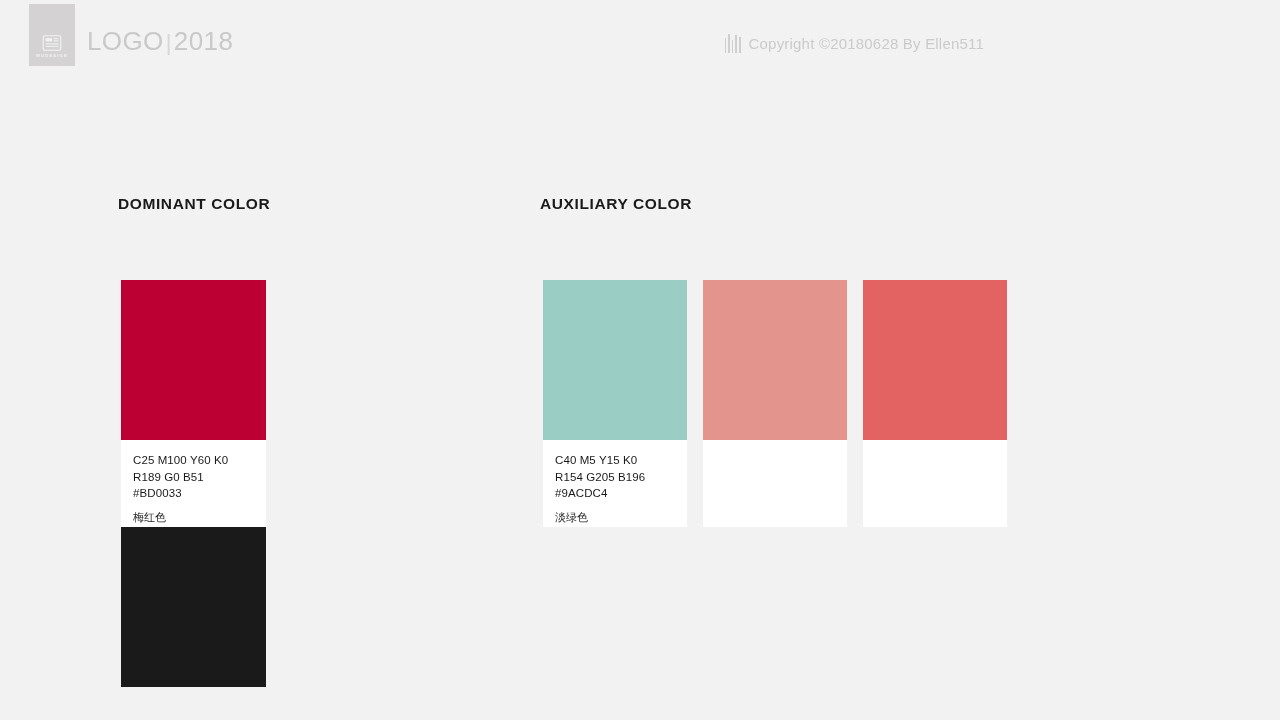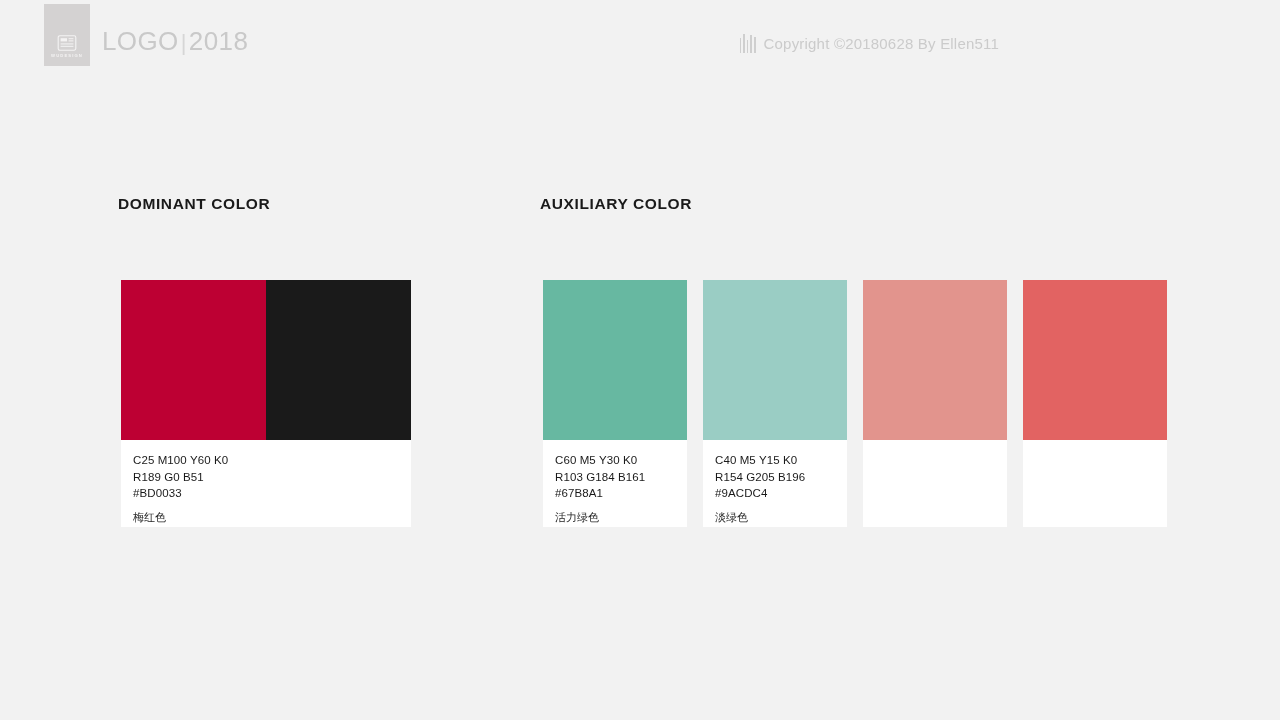--- a/index.html
+++ b/index.html
@@ -12,21 +12,21 @@
     background: #f2f2f2;
     font-family: "Liberation Sans", "DejaVu Sans", sans-serif;
     overflow: hidden;
     position: relative;
   }
 
   
   .header {
     position: absolute;
     top: 0;
-    left: 15px;
+    left: 0;
     width: 1012px;
     height: 90px;
   }
   .logo-wrap {
     position: absolute;
     left: 29px;
     top: 4px;
     display: flex;
     align-items: center;
   }
@@ -118,21 +118,21 @@
     line-height: 1;
     white-space: nowrap;
   }
 
   .cards-row {
     position: absolute;
     top: 84px;
     left: 3px;
     display: flex;
   }
-  #dominant-section .cards-row { gap: 0; }
+  #dominant-section .cards-row { gap: 0; flex-direction: column; }
   #auxiliary-section .cards-row { gap: 16px; }
 
   .color-card {
     background: #ffffff;
     display: flex;
     flex-direction: column;
   }
   #dominant-section .color-card { width: 145px; }
   #auxiliary-section .color-card { width: 144px; }
 
@@ -214,29 +214,20 @@
       <div class="swatch" style="background: rgb(26, 26, 26);"></div>
     </div>
 
   </div>
 </div>
 
 <div class="section" id="auxiliary-section">
   <div class="section-title">AUXILIARY COLOR</div>
   <div class="cards-row">
 
-    <div class="color-card">
-      <div class="swatch" style="background: rgb(103, 184, 161);"></div>
-      <div class="card-body">
-        <div class="code-line">C60 M5 Y30 K0</div>
-        <div class="code-line">R103 G184 B161</div>
-        <div class="code-line">#67B8A1</div>
-        <div class="cn-label">活力绿色</div>
-      </div>
-    </div>
 
     <div class="color-card">
       <div class="swatch" style="background: rgb(154, 205, 196);"></div>
       <div class="card-body">
         <div class="code-line">C40 M5 Y15 K0</div>
         <div class="code-line">R154 G205 B196</div>
         <div class="code-line">#9ACDC4</div>
         <div class="cn-label">淡绿色</div>
       </div>
     </div>

